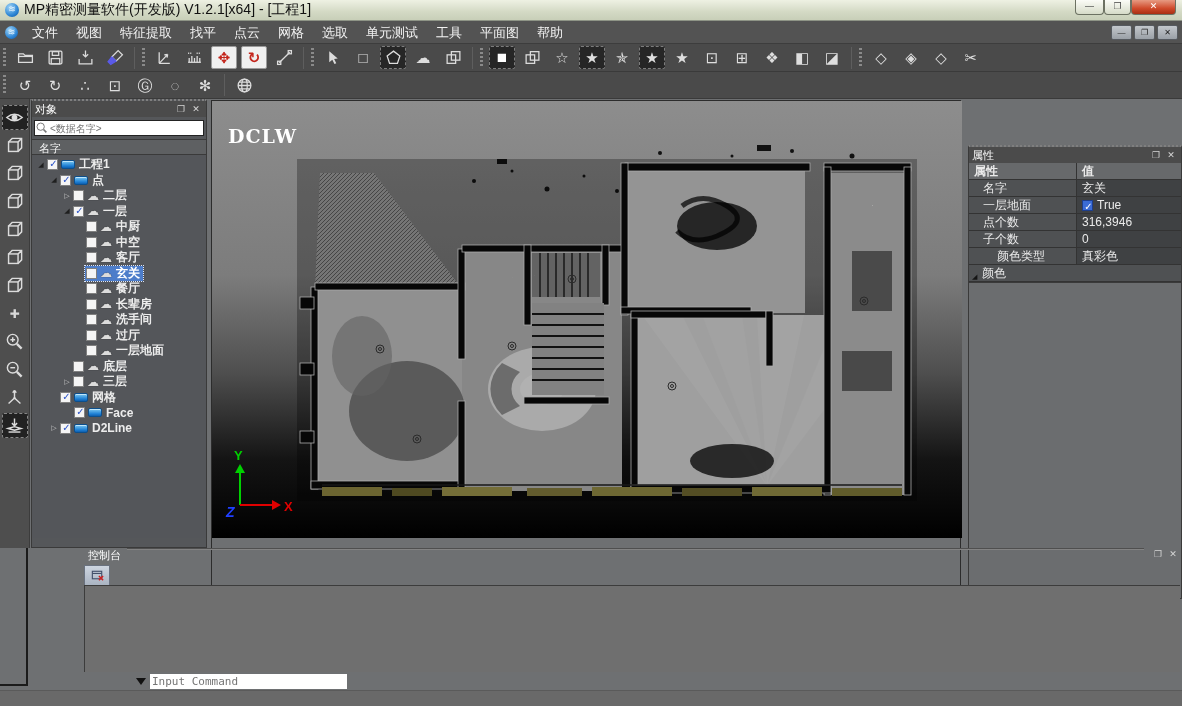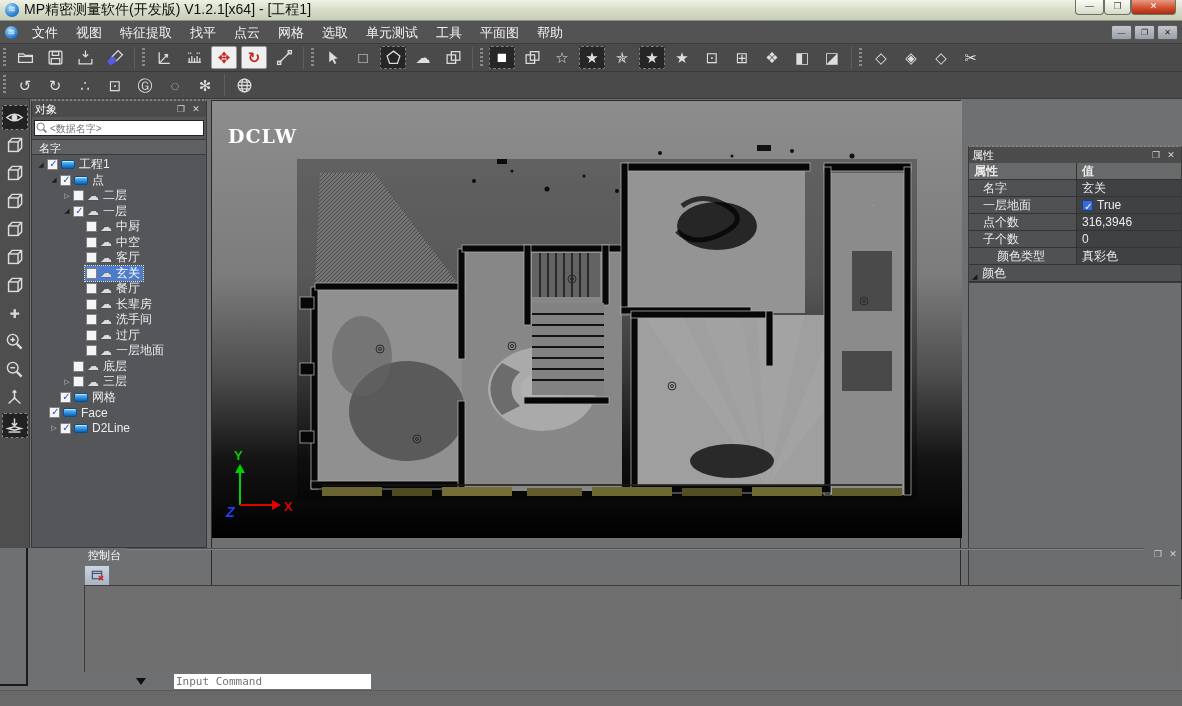--- a/index.html
+++ b/index.html
@@ -85,21 +85,21 @@
   .searchwrap .ic { position:absolute; left:1px; top:1px; width:13px; height:13px;
     stroke:#777; }
   .colhead { height:16px; background:#5e6062; border-top:1px solid #3a3a3a;
     border-bottom:1px solid #3a3a3a; color:#f2f2f2; font-size:11px;
     line-height:16px; padding-left:7px; }
   .tree { background:#54565a; height:383px; overflow:hidden; padding-top:2px; }
   .trow { height:15.5px; display:flex; align-items:center; color:#ececec;
     font-size:12px; white-space:nowrap; }
   .texp { width:10px; flex:0 0 auto; text-align:center; font-size:7px; color:#c9c9c9; }
   .texp.open { color:#1f1f1f; }
-  .tsel-zone { display:flex; align-items:center; height:15px; padding:0 3px 0 1px; }
+  .tsel-zone { display:flex; align-items:center; height:15px; padding:0 3px 0 1px;font-weight:bold; }
   .trow.sel .tsel-zone { background:#4d7dca; outline:1px dotted #d9e6ff; color:#fff; }
   .cb { width:11px; height:11px; background:#f5f5f5; border:1px solid #808080;
     margin-right:3px; position:relative; flex:0 0 auto; }
   .cb.on::after { content:"✓"; position:absolute; left:0; top:-2px; width:11px;
     text-align:center; font-size:10px; font-weight:bold; color:#2a52c8; }
   .ticon-disk { width:14px; height:9px; border-radius:2px; margin-right:4px;
     background:linear-gradient(#7cc9f2,#1d7fd4 70%,#0f5fae);
     border:1px solid #0d4f8c; box-shadow:inset 0 1px 0 #bfe6fb; flex:0 0 auto; }
   .ticon-cloud { font-size:12px; line-height:12px; margin-right:4px; color:#dcdcdc;
     text-shadow:0 0 1px #161616; flex:0 0 auto; }
@@ -135,21 +135,21 @@
   .chead { height:17px; display:flex; align-items:flex-start; color:#fff; font-size:11px; }
   .chead .ptitle { flex:0 0 auto; padding:0 6px 0 4px; }
   .chead .groove { flex:1; height:2px; border-top:1px solid #4f4f4f;
     border-bottom:1px solid #838383; margin-right:6px; }
   .ctabrow { height:20px; display:flex; }
   .ctab { width:26px; height:20px; background:linear-gradient(#cdd5e0,#aab4c2);
     border:1px solid #6a7280; border-bottom:none; display:flex; align-items:center;
     justify-content:center; }
   .cbody { height:87px; background:#6f6f6f; border-top:1px solid #3c3c3c;
     border-left:1px solid #3c3c3c; }
-  .cmdrow { height:18px; display:flex; align-items:center;gap:24px; }
+  .cmdrow { height:18px; display:flex; align-items:center; }
   .cmd-dd { width:0; height:0; border:5px solid transparent; border-top:7px solid #111;
     margin:6px 4px 0 52px; }
   .cmdrow input { width:197px; height:15px; border:none; background:#fff;
     font-family:"DejaVu Sans Mono","Liberation Mono",monospace; font-size:11px;
     color:#555; padding:0 2px; }
   .statusstrip { position:absolute; left:0; top:690px; width:1182px; height:16px;
     background:#696969; border-top:1px solid #5a5a5a; }
 </style>
 </head>
 <body>
@@ -625,21 +625,21 @@
         </span>
       </div>
       <div class="trow" style="padding-left: 17px;">
         <span class="texp"></span>
         <span class="tsel-zone">
           <span class="cb on"></span>
           <span class="ticon-disk"></span>
           <span>网格</span>
         </span>
       </div>
-      <div class="trow" style="padding-left: 6px;">
+      <div class="trow" style="padding-left: 31px;">
         <span class="texp"></span>
         <span class="tsel-zone">
           <span class="cb on"></span>
           <span class="ticon-disk"></span>
           <span>Face</span>
         </span>
       </div>
       <div class="trow" style="padding-left: 17px;">
         <span class="texp">▷</span>
         <span class="tsel-zone">

